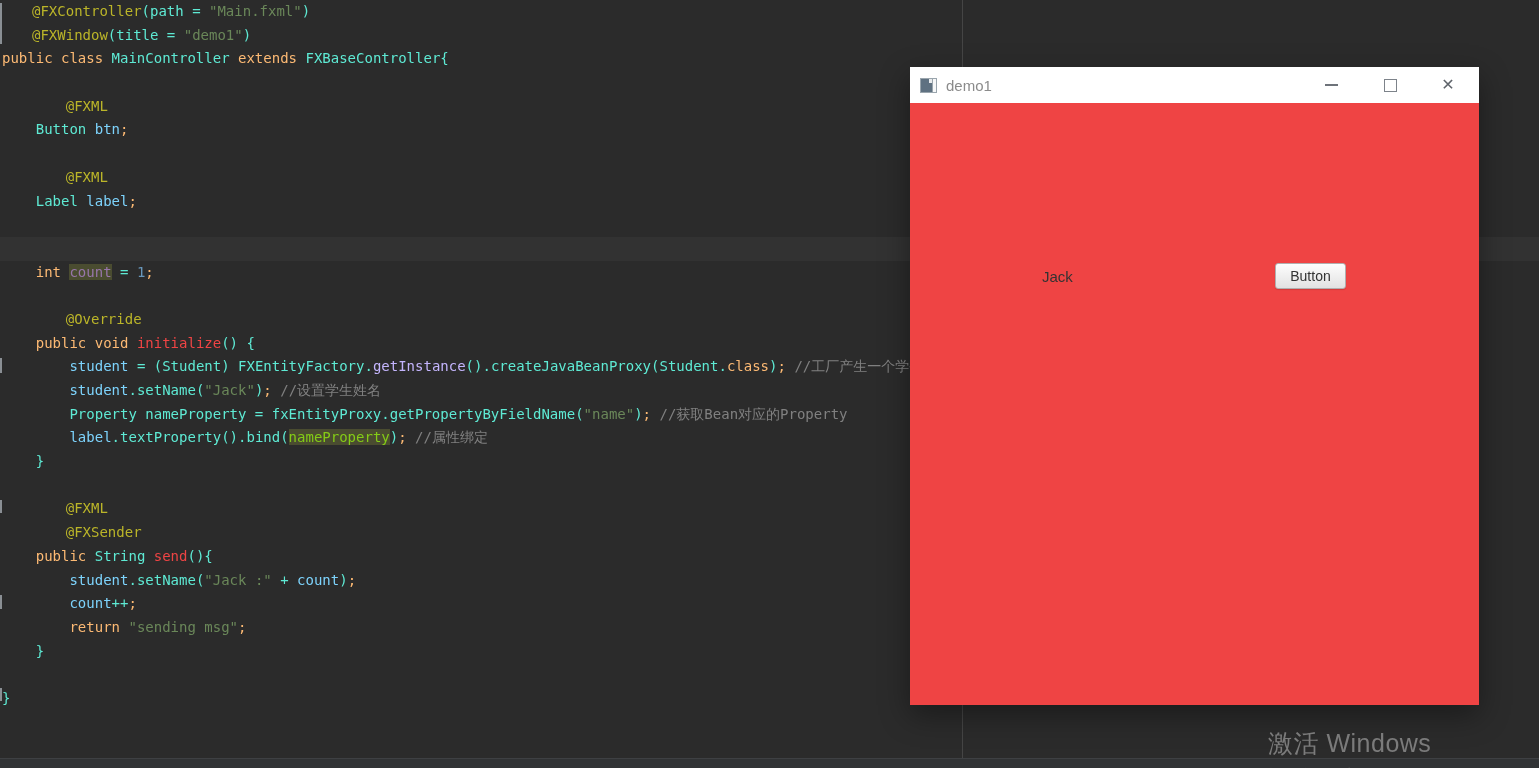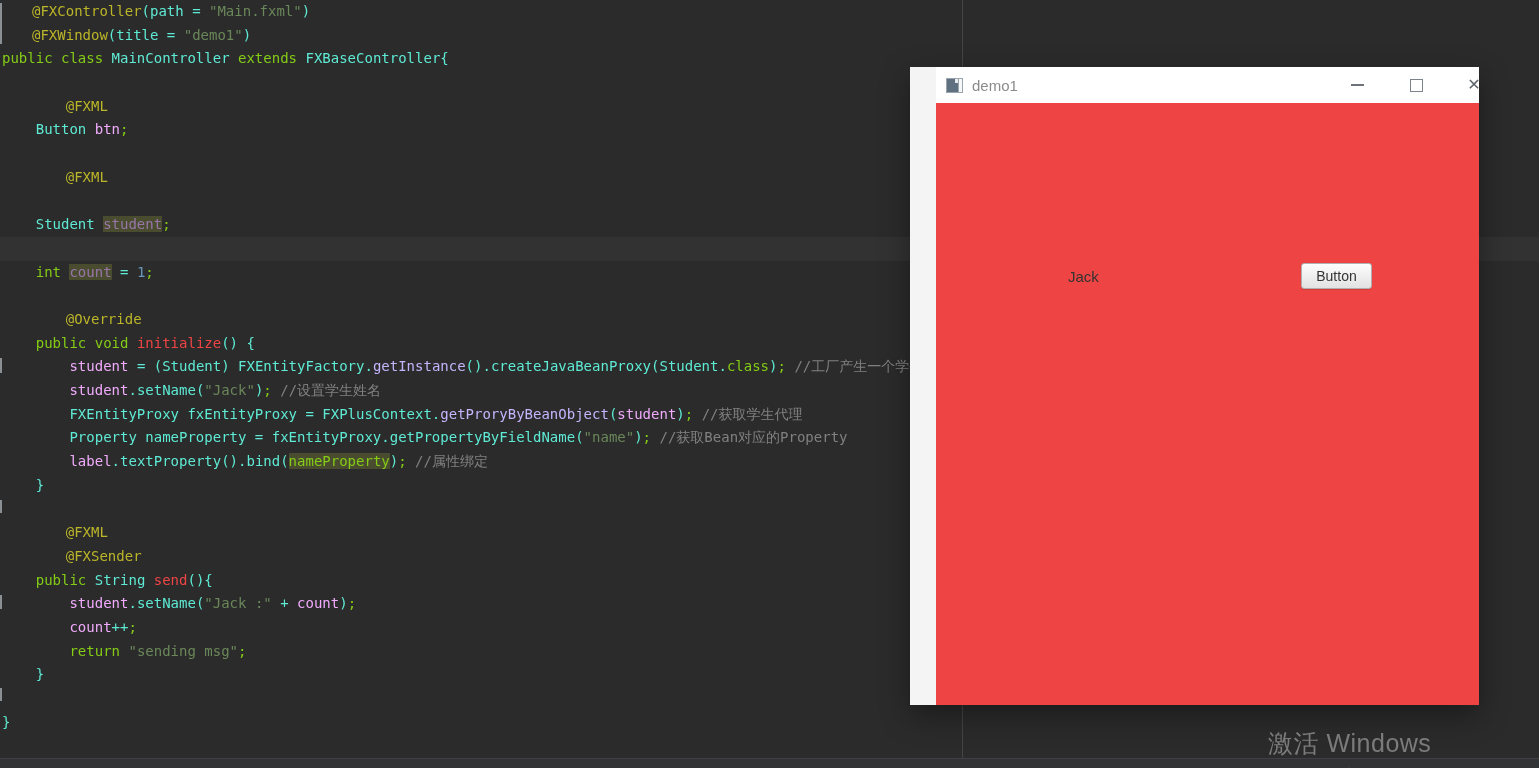--- a/index.html
+++ b/index.html
@@ -4,37 +4,37 @@
 <style>
   * { margin:0; padding:0; box-sizing:border-box; }
   html,body { width:1539px; height:768px; overflow:hidden; }
   body { position:relative; background:#2b2b2b; font-family:"DejaVu Sans Mono", monospace; }
 
   
   .editor { position:absolute; left:0; top:0; width:1539px; height:758px; z-index:1; }
   .code-line { height:23.7px; line-height:23.7px; font-size:14px; white-space:pre; padding-left:2px; color:#a9b7c6; }
   .caret-row { background:#323232; }
   .tk-d { color:#5eead4; }
-  .tk-k { color:#84cc16; }
+  .tk-k { color:#fdba74; }
   .tk-a { color:#bbb529;margin-left:30px; }
   .tk-s { color:#6a8759; }
   .tk-n { color:#6897bb; }
   .tk-c { color:#808080; }
-  .tk-f { color:#f0abfc; }
+  .tk-f { color:#7dd3fc; }
   .tk-m { color:#ef4444; }
   .tk-i { color:#c4b5fd; }
   .tk-fh { color:#9876aa; background:#4a4c30; }
   .tk-dh { color:#84cc16; background:#4a4c30; }
 
   .guide-line { position:absolute; left:962px; top:0; width:1px; height:758px; background:#454545; z-index:2; }
   .gutter-mark { position:absolute; left:0; width:2px; background:#8a8f94; z-index:3; }
   .bottom-strip { position:absolute; left:0; top:758px; width:1539px; height:10px; background:#313335; border-top:1px solid #3e4043; z-index:2; }
 
   
-  .fx-window { position:absolute; left:910px; top:67px; width:569px; height:638px; background:#f4f4f4; box-shadow:0 10px 28px rgba(0,0,0,0.38); z-index:10; font-family:"Liberation Sans", sans-serif;padding-left:26px; }
+  .fx-window { position:absolute; left:910px; top:67px; width:569px; height:638px; background:#f4f4f4; box-shadow:0 10px 28px rgba(0,0,0,0.38); z-index:10; font-family:"Liberation Sans", sans-serif; }
   .titlebar { position:relative; width:100%; height:36px; background:#ffffff; display:flex; align-items:center; }
   .app-icon { position:relative; width:17px; height:15px; margin-left:10px; border:1px solid #9aa5ad; background:#5f7181; }
   .app-icon .icon-strip { position:absolute; right:0; top:0; width:4px; height:100%; background:#f6f7f8; border-left:1px solid #9aa5ad; }
   .app-icon .icon-notch { position:absolute; right:4px; top:0; width:3px; height:4px; background:#e8ebed; }
   .win-title { margin-left:9px; font-size:15px; color:#8b8b8b; }
   .cap-btn { position:absolute; top:0; width:46px; height:36px; display:flex; align-items:center; justify-content:center; }
   .cap-min { left:398px; }
   .cap-max { left:457px; }
   .cap-close { left:515px; }
   .glyph-min { width:13px; height:2px; background:#6e737a; }
@@ -55,30 +55,29 @@
 
 <div class="editor" id="editor">
     <div class="code-line"><span class="tk-a">@FXController</span><span class="tk-d">(path = </span><span class="tk-s">"Main.fxml"</span><span class="tk-d">)</span></div>
     <div class="code-line"><span class="tk-a">@FXWindow</span><span class="tk-d">(title = </span><span class="tk-s">"demo1"</span><span class="tk-d">)</span></div>
     <div class="code-line"><span class="tk-k">public class </span><span class="tk-d">MainController </span><span class="tk-k">extends </span><span class="tk-d">FXBaseController{</span></div>
     <div class="code-line"></div>
     <div class="code-line"><span class="tk-d">    </span><span class="tk-a">@FXML</span></div>
     <div class="code-line"><span class="tk-d">    Button </span><span class="tk-f">btn</span><span class="tk-k">;</span></div>
     <div class="code-line"></div>
     <div class="code-line"><span class="tk-d">    </span><span class="tk-a">@FXML</span></div>
+    <div class="code-line"><span class="tk-d">    Label </span><span class="tk-f">label</span><span class="tk-k">;</span></div>
     <div class="code-line"></div>
-    <div class="code-line"><span class="tk-d">    Student </span><span class="tk-fh">student</span><span class="tk-k">;</span></div>
     <div class="code-line caret-row"></div>
     <div class="code-line"><span class="tk-d">    </span><span class="tk-k">int </span><span class="tk-fh">count</span><span class="tk-d"> = </span><span class="tk-n">1</span><span class="tk-k">;</span></div>
     <div class="code-line"></div>
     <div class="code-line"><span class="tk-d">    </span><span class="tk-a">@Override</span></div>
     <div class="code-line"><span class="tk-d">    </span><span class="tk-k">public void </span><span class="tk-m">initialize</span><span class="tk-d">() {</span></div>
     <div class="code-line"><span class="tk-d">        </span><span class="tk-f">student</span><span class="tk-d"> = (Student) FXEntityFactory.</span><span class="tk-i">getInstance</span><span class="tk-d">().createJavaBeanProxy(Student.</span><span class="tk-k">class</span><span class="tk-d">)</span><span class="tk-k">;</span><span class="tk-d"> </span><span class="tk-c">//工厂产生一个学生</span></div>
     <div class="code-line"><span class="tk-d">        </span><span class="tk-f">student</span><span class="tk-d">.setName(</span><span class="tk-s">"Jack"</span><span class="tk-d">)</span><span class="tk-k">;</span><span class="tk-d"> </span><span class="tk-c">//设置学生姓名</span></div>
-    <div class="code-line"><span class="tk-d">        FXEntityProxy fxEntityProxy = FXPlusContext.</span><span class="tk-i">getProryByBeanObject</span><span class="tk-d">(</span><span class="tk-f">student</span><span class="tk-d">)</span><span class="tk-k">;</span><span class="tk-d"> </span><span class="tk-c">//获取学生代理</span></div>
     <div class="code-line"><span class="tk-d">        Property nameProperty = fxEntityProxy.getPropertyByFieldName(</span><span class="tk-s">"name"</span><span class="tk-d">)</span><span class="tk-k">;</span><span class="tk-d"> </span><span class="tk-c">//获取Bean对应的Property</span></div>
     <div class="code-line"><span class="tk-d">        </span><span class="tk-f">label</span><span class="tk-d">.textProperty().bind(</span><span class="tk-dh">nameProperty</span><span class="tk-d">)</span><span class="tk-k">;</span><span class="tk-d"> </span><span class="tk-c">//属性绑定</span></div>
     <div class="code-line"><span class="tk-d">    }</span></div>
     <div class="code-line"></div>
     <div class="code-line"><span class="tk-d">    </span><span class="tk-a">@FXML</span></div>
     <div class="code-line"><span class="tk-d">    </span><span class="tk-a">@FXSender</span></div>
     <div class="code-line"><span class="tk-d">    </span><span class="tk-k">public </span><span class="tk-d">String </span><span class="tk-m">send</span><span class="tk-d">(){</span></div>
     <div class="code-line"><span class="tk-d">        </span><span class="tk-f">student</span><span class="tk-d">.setName(</span><span class="tk-s">"Jack :"</span><span class="tk-d"> + </span><span class="tk-f">count</span><span class="tk-d">)</span><span class="tk-k">;</span></div>
     <div class="code-line"><span class="tk-d">        </span><span class="tk-f">count</span><span class="tk-d">++</span><span class="tk-k">;</span></div>
     <div class="code-line"><span class="tk-d">        </span><span class="tk-k">return </span><span class="tk-s">"sending msg"</span><span class="tk-k">;</span></div>

